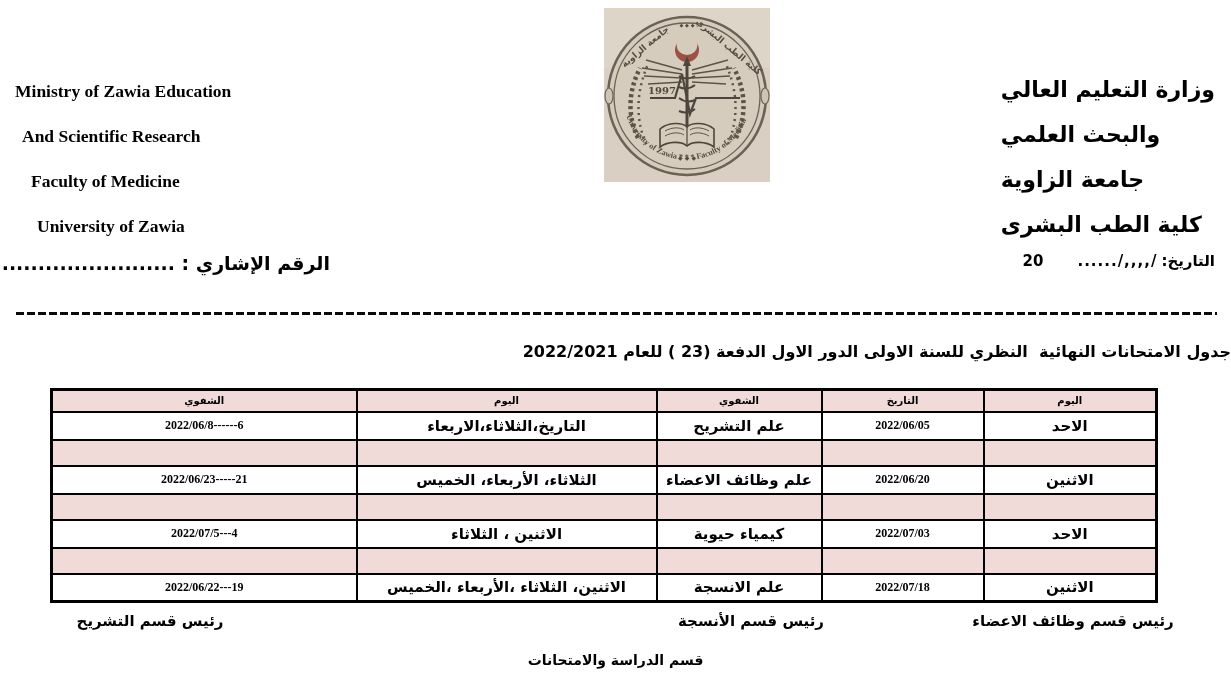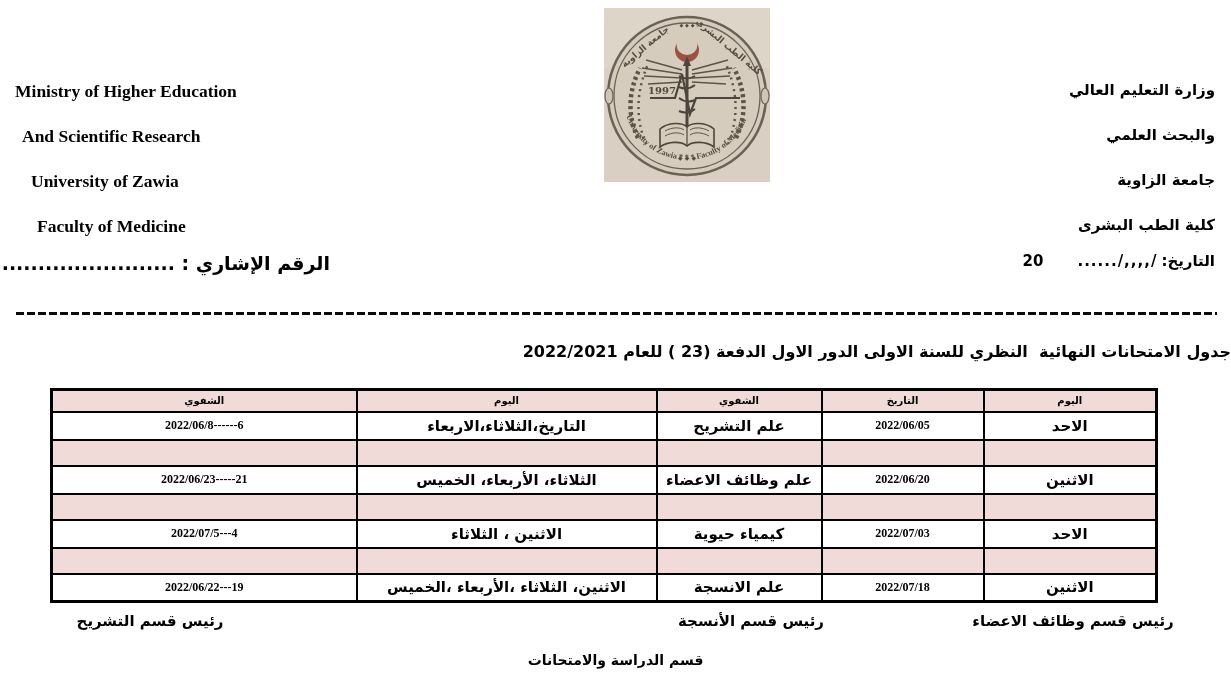--- a/index.html
+++ b/index.html
@@ -5,22 +5,22 @@
   html,body{margin:0;padding:0;background:#ffffff;}
   .page{position:relative;width:1231px;height:688px;background:#ffffff;overflow:hidden;
         font-family:"DejaVu Sans",sans-serif;color:#000;}
   
   .hdr-left{position:absolute;left:15px;top:80px;font-family:"Liberation Serif",serif;
             font-weight:bold;font-size:17.5px;}
   .hdr-left .ln{height:45px;line-height:22px;}
   .hdr-left .ln:nth-child(2){margin-left:7px;}
   .hdr-left .ln:nth-child(3){margin-left:16px;}
   .hdr-left .ln:nth-child(4){margin-left:22px;}
-  .hdr-right{position:absolute;right:16px;top:78px;direction:rtl;text-align:right;
-             font-weight:bold;font-size:15px;}
+  .hdr-right{position:absolute;right:16px;top:78px;direction:rtl;text-align:left;
+             font-weight:bold;font-size:22px;}
   .hdr-right .ln{height:45px;line-height:24px;}
   .logo{position:absolute;left:604px;top:8px;margin:0;width:166px;height:174px;}
   
   .ref-line{position:absolute;left:30px;top:252px;width:300px;direction:rtl;
             font-weight:bold;font-size:19px;white-space:nowrap;}
   .date-line{position:absolute;right:16px;top:252px;display:flex;align-items:center;
              font-weight:bold;font-size:15px;}
   .date-line .year{margin-right:34px;}
   .date-line .dots{direction:ltr;unicode-bidi:isolate;margin-right:4px;letter-spacing:1px;}
   .date-line .lbl{direction:rtl;}
@@ -50,24 +50,24 @@
         font-weight:bold;font-size:14px;}
   
   .seal-txt{font-family:"DejaVu Sans",sans-serif;font-weight:bold;}
 </style>
 </head>
 <body>
 
 <div class="page">
 
   <div class="hdr-left">
-    <div class="ln">Ministry of Higher Education</div>
+    <div class="ln">Ministry of Zawia Education</div>
     <div class="ln">And Scientific Research</div>
+    <div class="ln">Faculty of Medicine</div>
     <div class="ln">University of Zawia</div>
-    <div class="ln">Faculty of Medicine</div>
   </div>
 
   <figure class="logo">
     <svg viewBox="0 0 166 174" width="166" height="174">
       <rect x="0" y="0" width="166" height="174" fill="#d9cfc2"></rect>
       <rect x="0" y="0" width="166" height="60" fill="#ded5c9"></rect>
       <circle cx="83" cy="88" r="79" fill="#d6ccbd" stroke="#6c6156" stroke-width="2.5"></circle>
       <circle cx="83" cy="88" r="73" fill="none" stroke="#6c6156" stroke-width="1.3"></circle>
       <ellipse cx="5" cy="88" rx="4" ry="8" fill="#cfc5b6" stroke="#6c6156" stroke-width="1.2"></ellipse>
       <ellipse cx="161" cy="88" rx="4" ry="8" fill="#cfc5b6" stroke="#6c6156" stroke-width="1.2"></ellipse>

